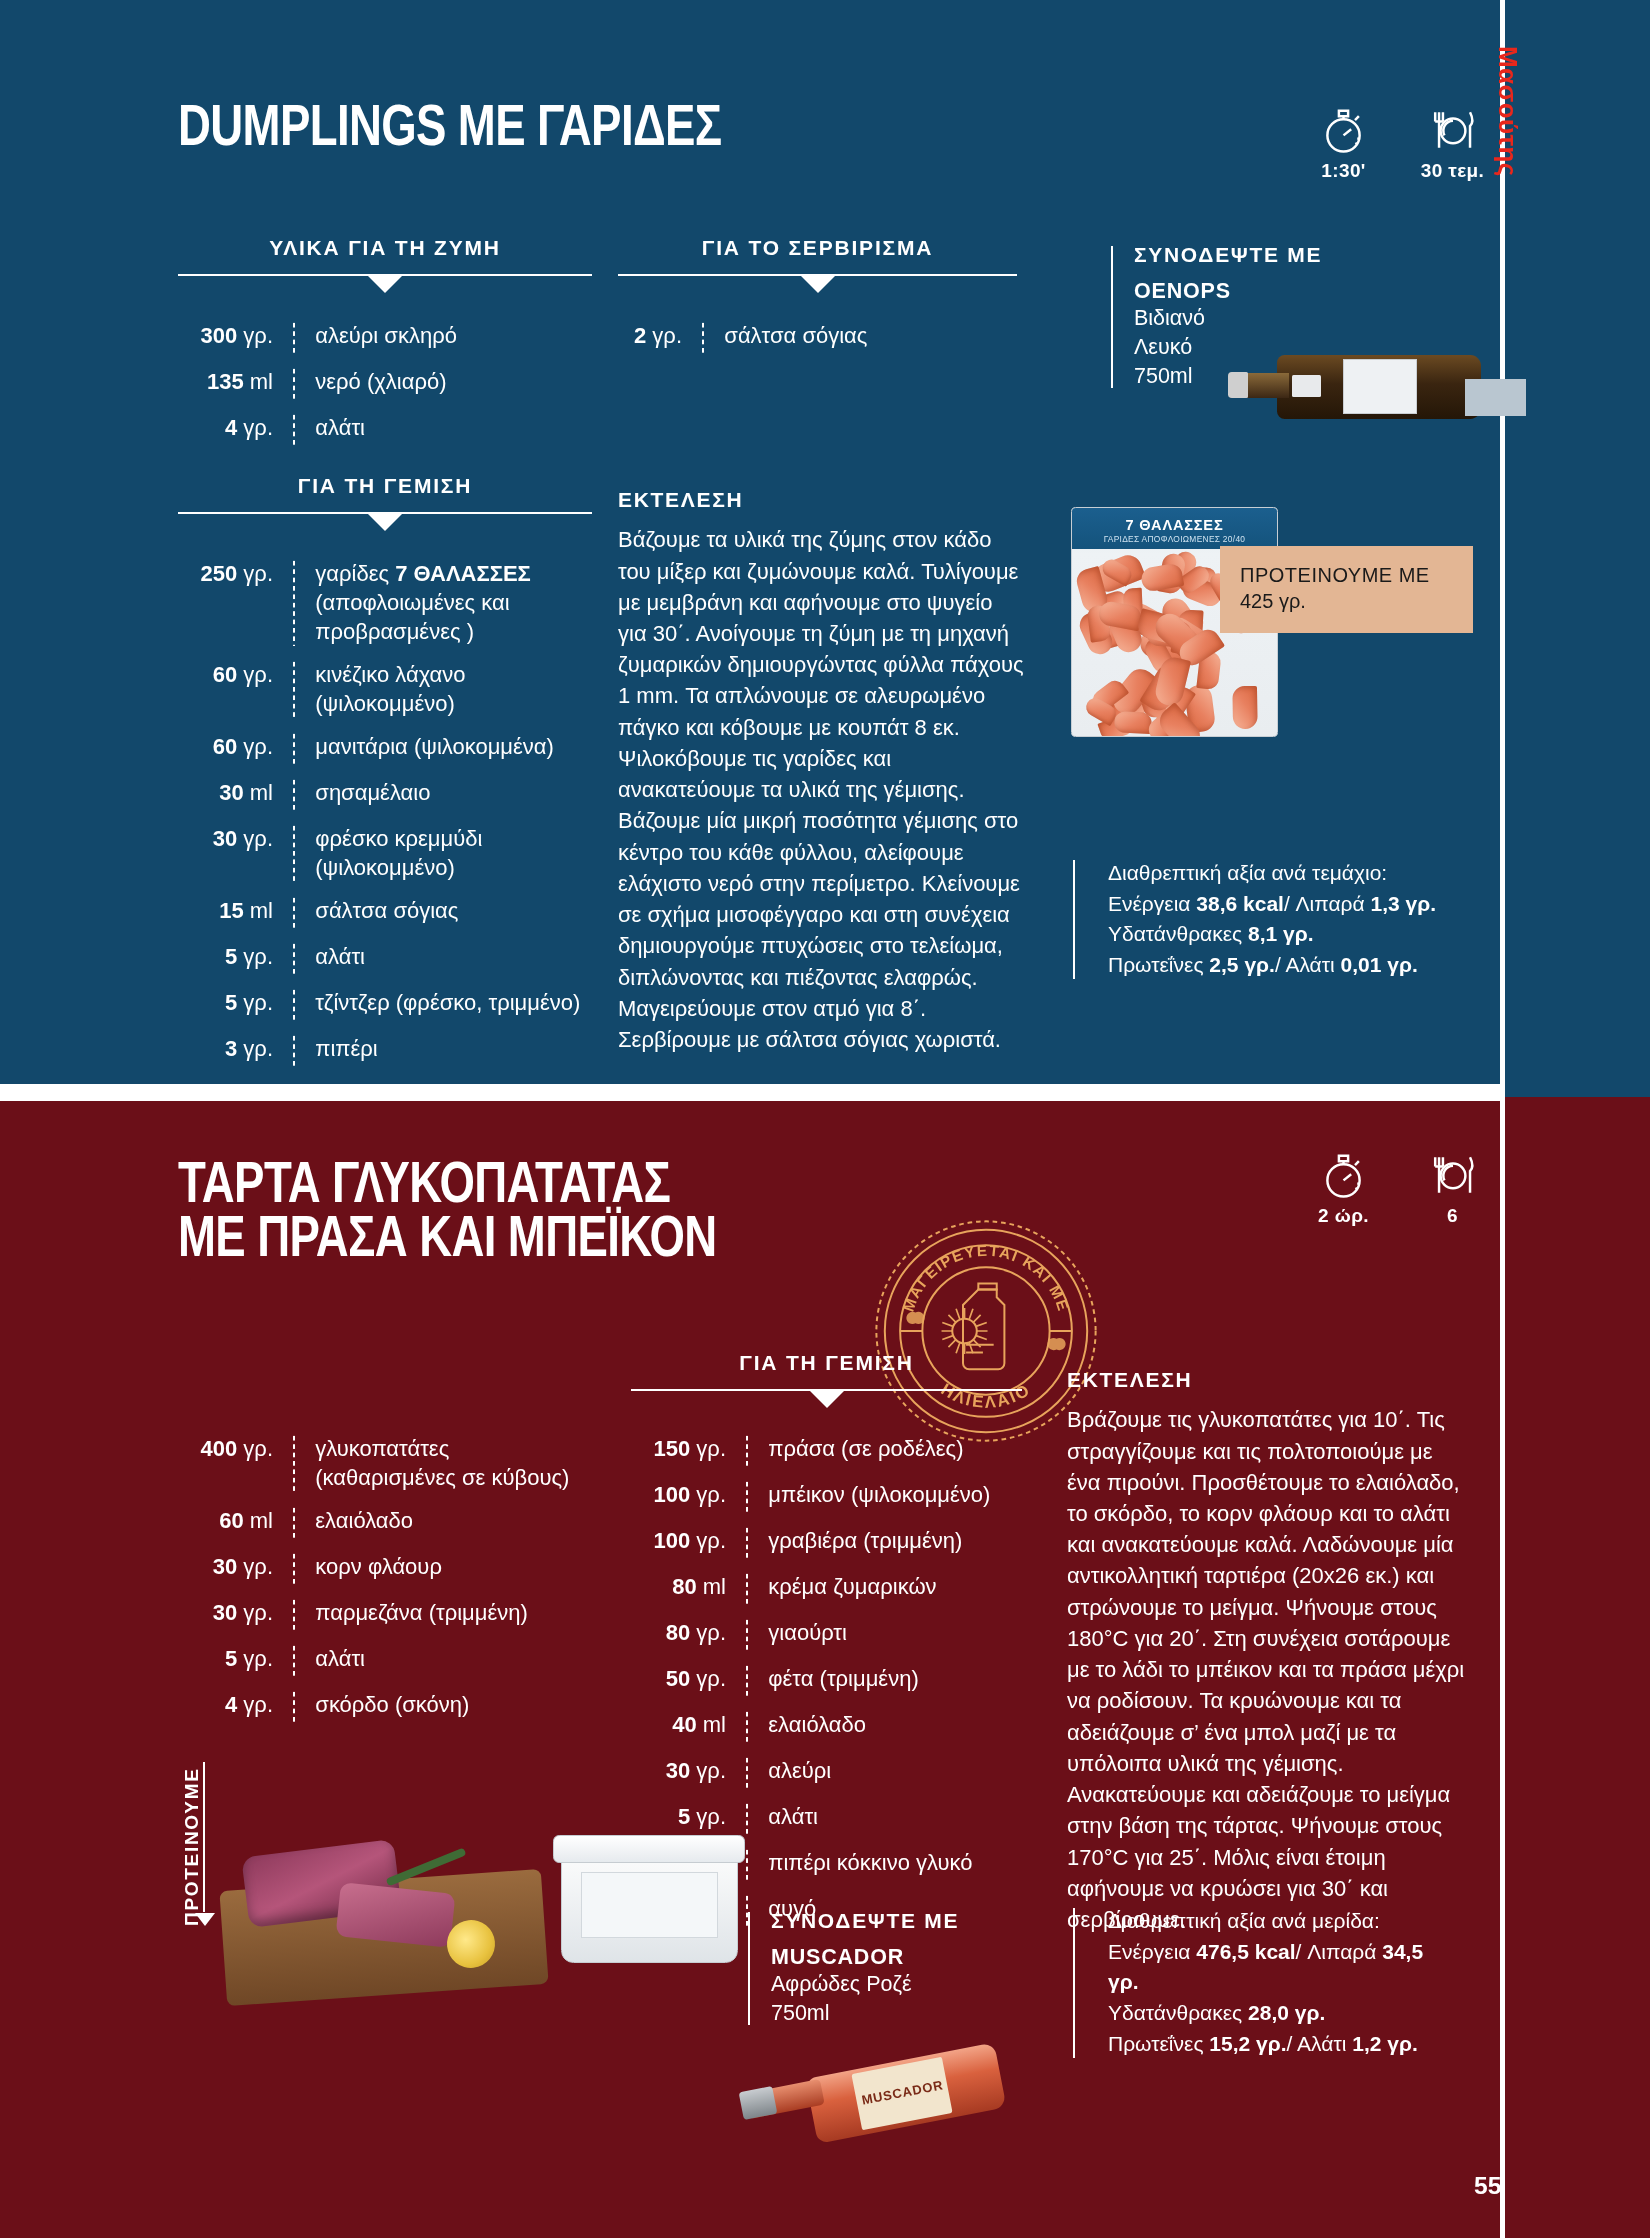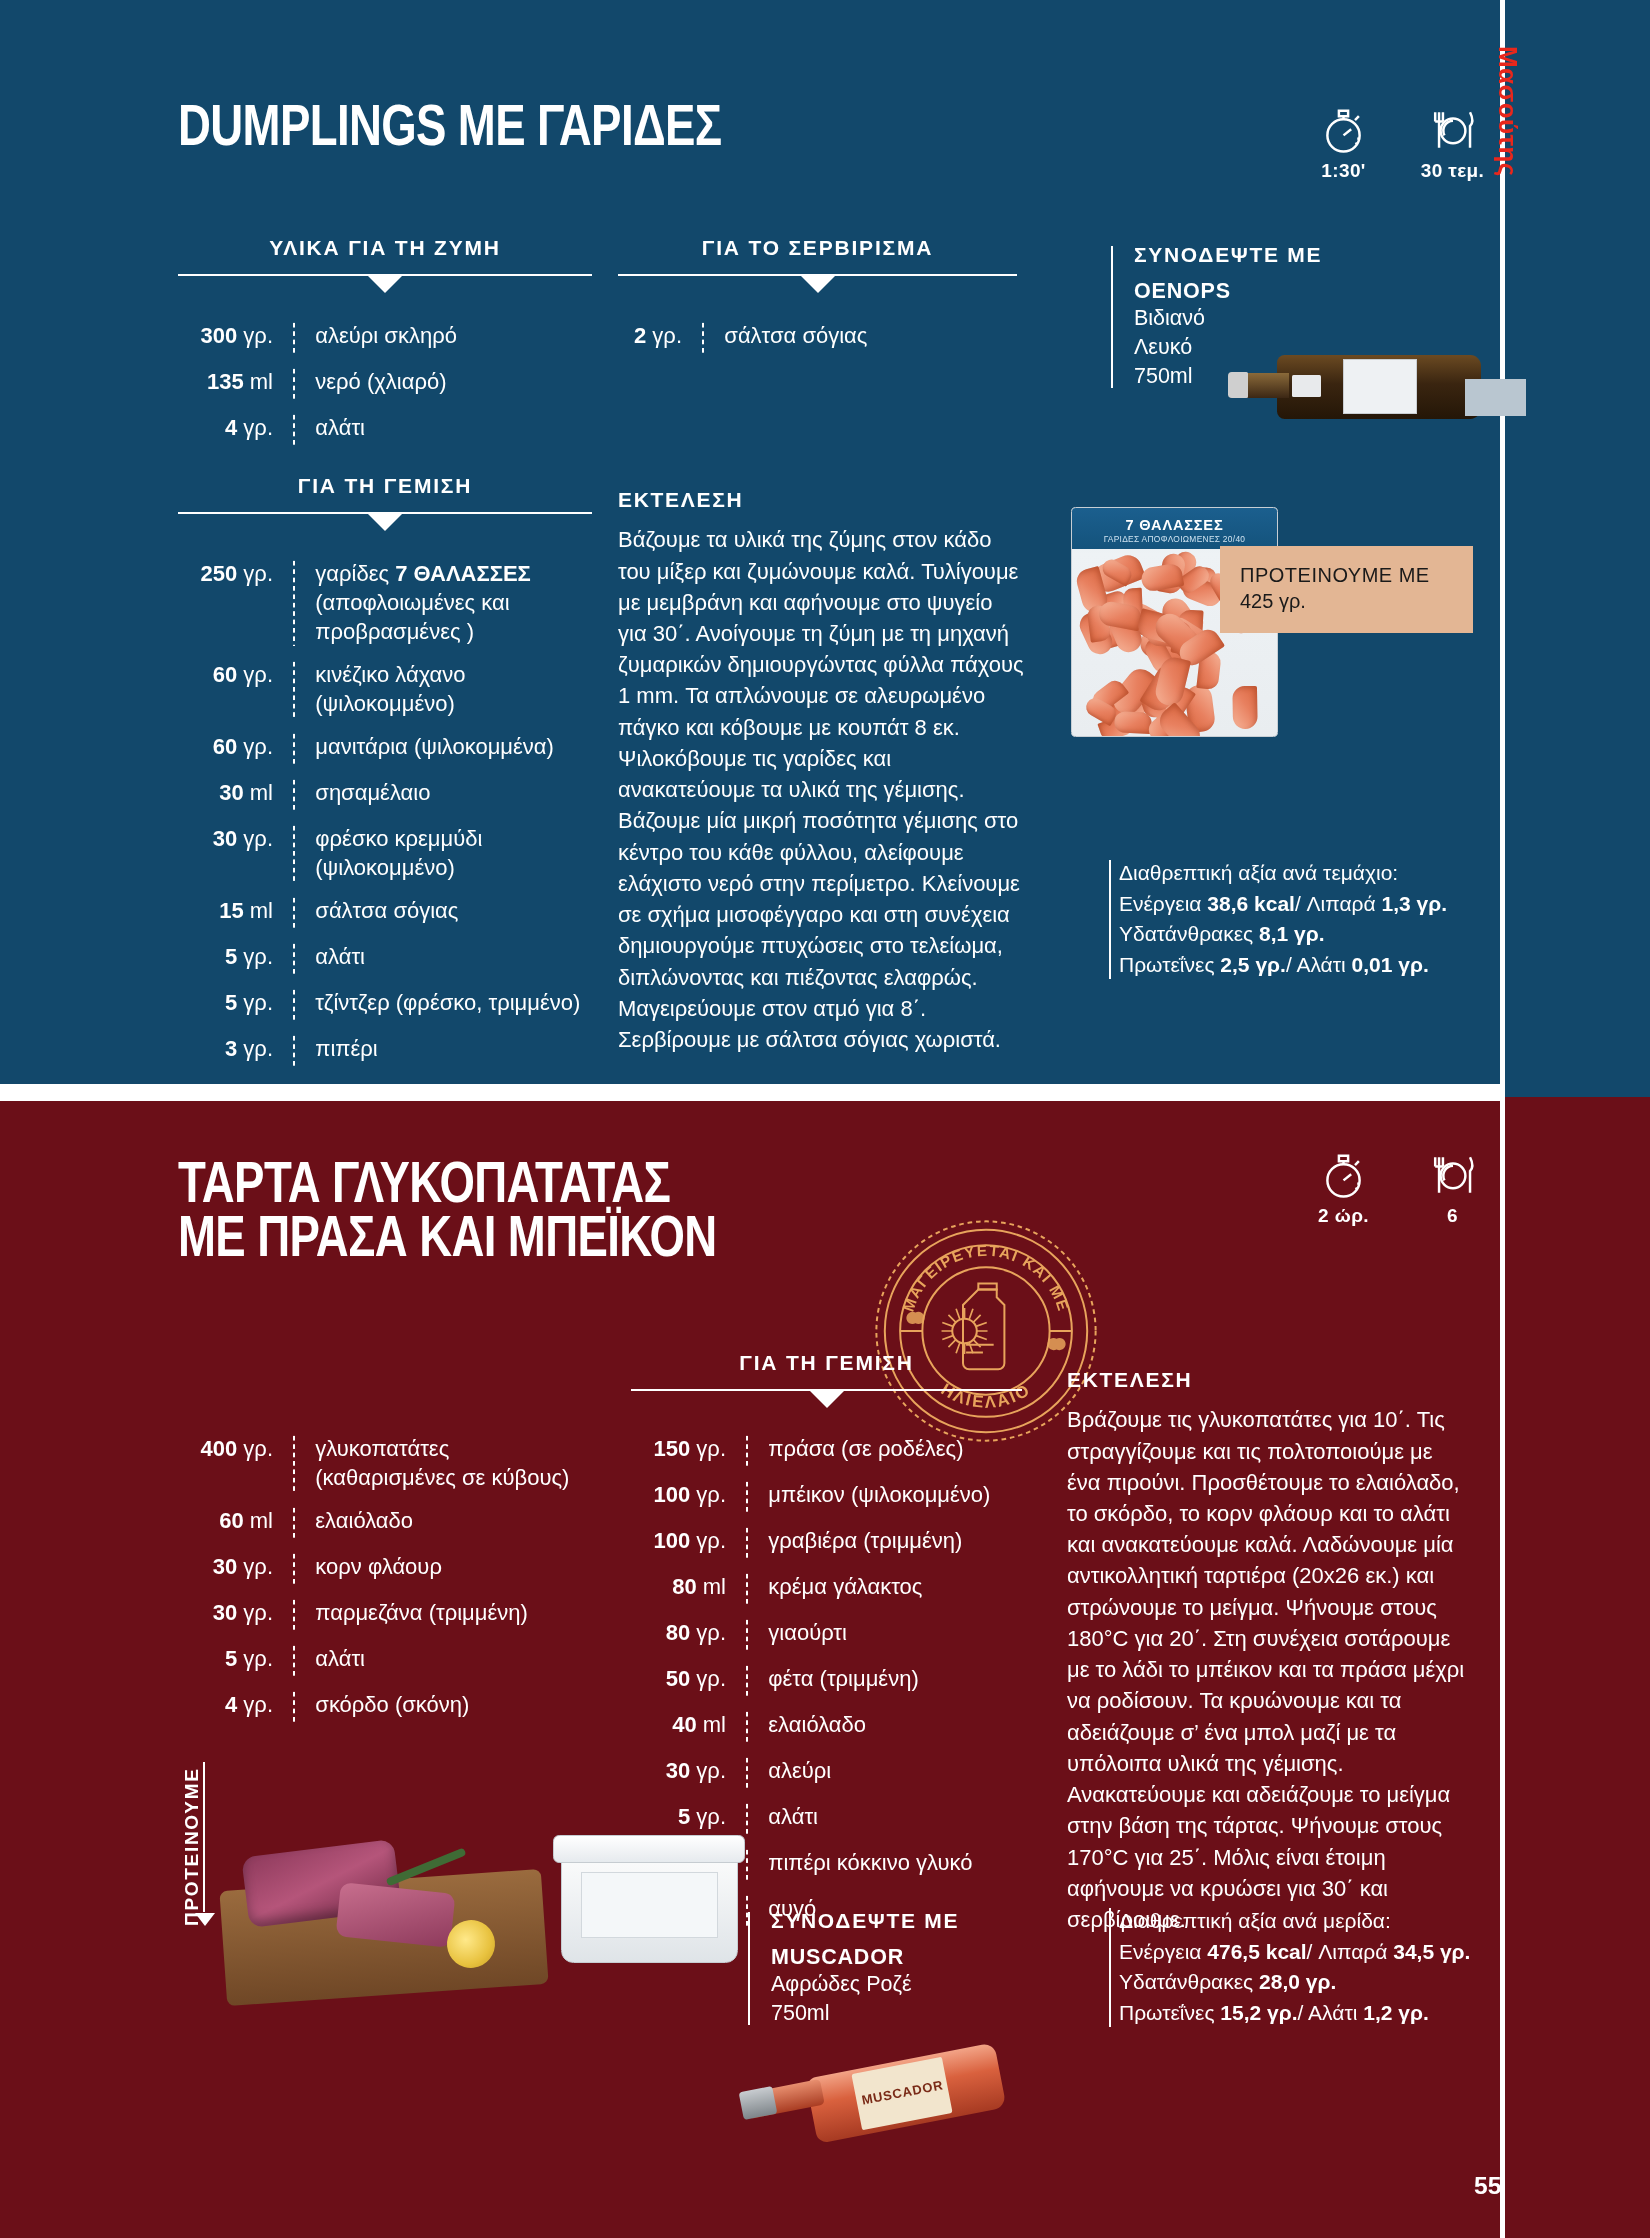--- a/index.html
+++ b/index.html
@@ -116,21 +116,21 @@
   .pair { position:absolute; padding-left:23px; }
   .pair::before {
     content:""; position:absolute; left:0; top:3.1px; bottom:3.1px;
     width:2.3px; background:#ffffff;
   }
   .pair-h { color:#fff; font-weight:800; font-size:21px; letter-spacing:1.7px; margin-bottom:12.3px; }
   .pair-brand { color:#fff; font-weight:800; font-size:21.5px; letter-spacing:0.8px; }
   .pair-line { color:#fff; font-size:21.5px; line-height:1.34; font-weight:400; }
 
   
-  .nutri { position:absolute; padding-left:10px;margin-left:36px; }
+  .nutri { position:absolute; padding-left:35px; }
   .nutri::before {
     content:""; position:absolute; left:0; top:1.5px; bottom:1.5px;
     width:2.3px; background:#ffffff;
   }
   .nutri-line { color:#ffffff; font-size:21px; line-height:1.46; font-weight:400; }
   .nutri-line b { font-weight:800; }
 
   
   .prodcard {
     position:absolute; background:#e3b694; padding:18.4px 20px 20px 20px;
@@ -637,21 +637,21 @@
         <div class="ing-name">μπέικον (ψιλοκομμένο)</div>
       </div>
       <div class="ing-row">
         <div class="ing-qty" style="width: 115px;"><b>100</b> γρ.</div>
         <div class="ing-sep"></div>
         <div class="ing-name">γραβιέρα (τριμμένη)</div>
       </div>
       <div class="ing-row">
         <div class="ing-qty" style="width: 115px;"><b>80</b> ml</div>
         <div class="ing-sep"></div>
-        <div class="ing-name">κρέμα γάλακτος</div>
+        <div class="ing-name">κρέμα ζυμαρικών</div>
       </div>
       <div class="ing-row">
         <div class="ing-qty" style="width: 115px;"><b>80</b> γρ.</div>
         <div class="ing-sep"></div>
         <div class="ing-name">γιαούρτι</div>
       </div>
       <div class="ing-row">
         <div class="ing-qty" style="width: 115px;"><b>50</b> γρ.</div>
         <div class="ing-sep"></div>
         <div class="ing-name">φέτα (τριμμένη)</div>

